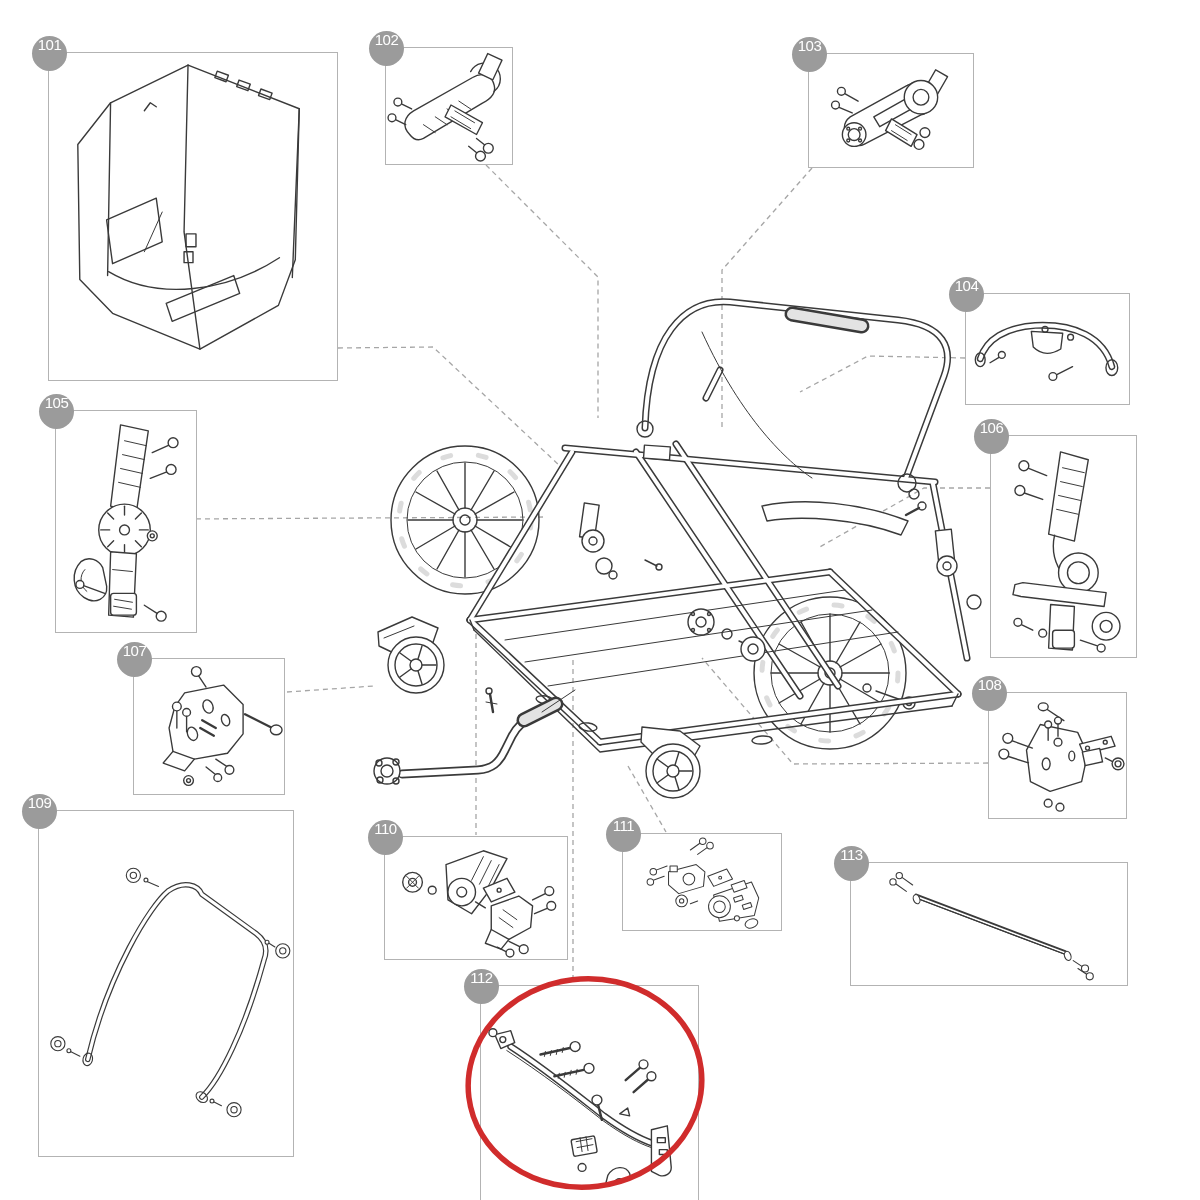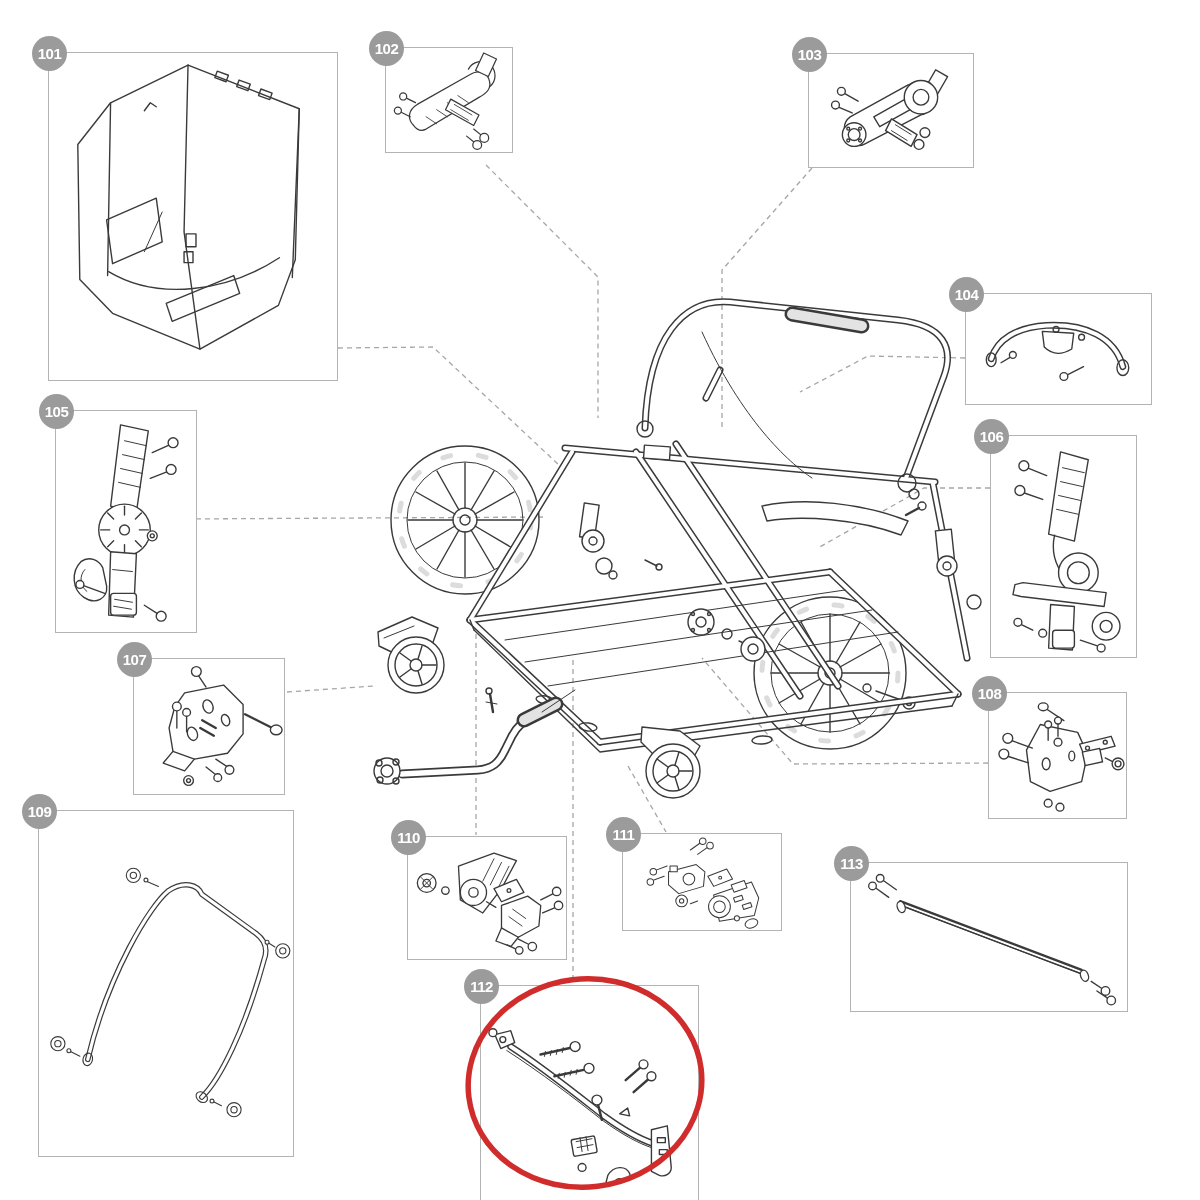--- a/index.html
+++ b/index.html
@@ -6,22 +6,22 @@
     --badge:#9b9b9b; --badge_text:#ffffff; --box_border:#b3b3b3;
     --art_line:#3a3a3a; --leader:#a6a6a6; --highlight:#d02c2c; --background:#ffffff;
   }
   html,body{margin:0;padding:0;background:#e8e8e8;font-family:"Liberation Sans",sans-serif;}
   .stage{position:relative;width:1200px;height:1200px;background:var(--background);overflow:hidden;margin:0 auto;}
   .layer{position:absolute;left:0;top:0;width:1200px;height:1200px;}
   .overlay{pointer-events:none;z-index:6;}
   .bg{z-index:1;}
   .part-box{position:absolute;border:1px solid var(--box_border);background:#fff;z-index:3;box-sizing:border-box;}
   .badge{position:absolute;left:-17px;top:-17px;width:35px;height:35px;border-radius:50%;
-         background:var(--badge);color:var(--badge_text);display:flex;align-items:center;justify-content:center;
-         font-weight:bold;font-size:15px;letter-spacing:-0.5px;z-index:4;}
+         background:var(--badge);color:var(--badge_text);display:flex;justify-content:center;
+         font-weight:normal;font-size:15px;letter-spacing:-0.5px;z-index:4;}
   .art{position:absolute;left:0;top:0;width:100%;height:100%;}
   
   svg .ln, svg .ln *{stroke:var(--art_line);fill:none;stroke-width:1.4;stroke-linecap:round;stroke-linejoin:round;}
   svg .fw{fill:#fff;}
   svg .thin{stroke-width:1;}
   svg .thick{stroke-width:2.4;}
   svg .tube-d{stroke:var(--art_line);fill:none;stroke-width:7;stroke-linecap:round;stroke-linejoin:round;}
   svg .tube-w{stroke:#fff;fill:none;stroke-width:4;stroke-linecap:round;stroke-linejoin:round;}
   svg .arm-d{stroke:var(--art_line);fill:none;stroke-width:9;stroke-linecap:round;}
   svg .arm-w{stroke:#fff;fill:none;stroke-width:5.5;stroke-linecap:round;}
@@ -241,21 +241,21 @@
       <rect x="190" y="29" width="12" height="7" transform="rotate(20 196 32)"></rect>
       <rect x="212" y="38" width="12" height="7" transform="rotate(20 218 41)"></rect>
       <rect x="138" y="182" width="10" height="13"></rect>
           <rect x="136" y="200" width="9" height="11"></rect>
       <path d="M118,252 L186,224 L192,242 L124,270 Z"></path>
       <path d="M96,58 l6,-8 6,4"></path>
     </g>
       </svg>
   </div>
 
-  <div class="part-box" style="left:385px;top:47px;width:128px;height:106px">
+  <div class="part-box" style="left:385px;top:47px;width:128px;height:118px">
     <div class="badge">
         <span>102</span>
       </div>
     <svg class="art" viewBox="0 0 128 118">
         <g class="ln">
       <path class="fw" d="M24,88 C16,80 18,70 28,64 L88,30 C98,24 108,28 110,38 C112,46 106,52 98,56 L38,92 C32,95 27,92 24,88 Z"></path>
       <path class="thin" d="M38,78 L50,86 M50,70 L62,78 M62,62 L74,70 M74,54 L86,62"></path>
       <path d="M86,24 A16,16 0 1,1 110,44"></path>
       <rect class="fw" x="98" y="8" width="16" height="22" transform="rotate(25 106 19)"></rect>
       <path class="fw" d="M66,58 L98,76 L92,88 L60,70 Z"></path>
@@ -294,21 +294,21 @@
       <line x1="22" y1="40" x2="36" y2="48"></line>
           <circle class="fw" cx="19" cy="38" r="4"></circle>
       <line x1="16" y1="54" x2="30" y2="60"></line>
           <circle class="fw" cx="13" cy="52" r="4"></circle>
       <circle class="fw" cx="104" cy="80" r="5"></circle>
           <circle class="fw" cx="98" cy="92" r="5"></circle>
     </g>
       </svg>
   </div>
 
-  <div class="part-box" style="left:965px;top:293px;width:187px;height:112px">
+  <div class="part-box" style="left:965px;top:293px;width:165px;height:112px">
     <div class="badge">
         <span>104</span>
       </div>
     <svg class="art" viewBox="0 0 165 112">
         <g class="ln">
       <path class="tube-d" d="M14,66 C20,46 40,34 70,32 C110,30 140,44 148,74"></path>
       <path class="tube-w" d="M14,66 C20,46 40,34 70,32 C110,30 140,44 148,74"></path>
       <ellipse cx="14" cy="67" rx="5" ry="7"></ellipse>
           <ellipse cx="148" cy="75" rx="6" ry="8"></ellipse>
       <path class="fw" d="M66,38 L98,40 L96,56 C86,62 76,62 68,54 Z"></path>
@@ -478,21 +478,21 @@
       <line x1="40" y1="260" x2="52" y2="266"></line>
           <circle class="fw" cx="38" cy="259" r="2.5"></circle>
       <circle class="fw" cx="248" cy="334" r="9"></circle>
           <circle cx="248" cy="334" r="4"></circle>
       <line x1="222" y1="324" x2="232" y2="329"></line>
           <circle class="fw" cx="220" cy="323" r="2.5"></circle>
     </g>
       </svg>
   </div>
 
-  <div class="part-box" style="left:407px;top:836px;width:160px;height:124px">
+  <div class="part-box" style="left:384px;top:836px;width:184px;height:124px">
     <div class="badge">
         <span>110</span>
       </div>
     <svg class="art" viewBox="0 0 169 124">
         <g class="ln">
       <circle class="fw" cx="20" cy="46" r="10"></circle>
           <circle cx="20" cy="46" r="4"></circle>
       <path class="thin" d="M14,40 l12,12 M26,40 l-12,12"></path>
       <circle class="fw" cx="40" cy="54" r="4"></circle>
       <path class="fw" d="M54,28 L92,14 L116,22 L100,52 L80,78 L56,64 Z"></path>
@@ -580,21 +580,21 @@
           <circle class="fw" cx="172" cy="66" r="4.5"></circle>
       <path class="fw" d="M140,104 L148,98 L150,106 Z"></path>
       <path class="fw" d="M172,120 L188,116 L192,158 C192,164 186,168 180,166 L172,162 Z"></path>
       <rect x="178" y="128" width="8" height="5"></rect>
           <rect x="180" y="140" width="8" height="5"></rect>
       <path class="fw" d="M128,166 C134,156 146,156 150,164 C152,170 146,172 142,170 C138,168 134,172 132,176 L126,174 Z"></path>
     </g>
       </svg>
   </div>
 
-  <div class="part-box" style="left:850px;top:862px;width:278px;height:150px">
+  <div class="part-box" style="left:850px;top:862px;width:278px;height:124px">
     <div class="badge">
         <span>113</span>
       </div>
     <svg class="art" viewBox="0 0 278 155">
         <g class="ln">
       <path d="M48,45 L238,117" stroke-width="9"></path>
       <path d="M48,45 L238,117" stroke="#fff" stroke-width="6"></path>
       <path d="M46,40 L236,112" class="thick"></path>
       <ellipse class="fw" cx="47" cy="46" rx="4" ry="6" transform="rotate(-20 47 46)"></ellipse>
       <ellipse class="fw" cx="239" cy="118" rx="4" ry="6" transform="rotate(-20 239 118)"></ellipse>

